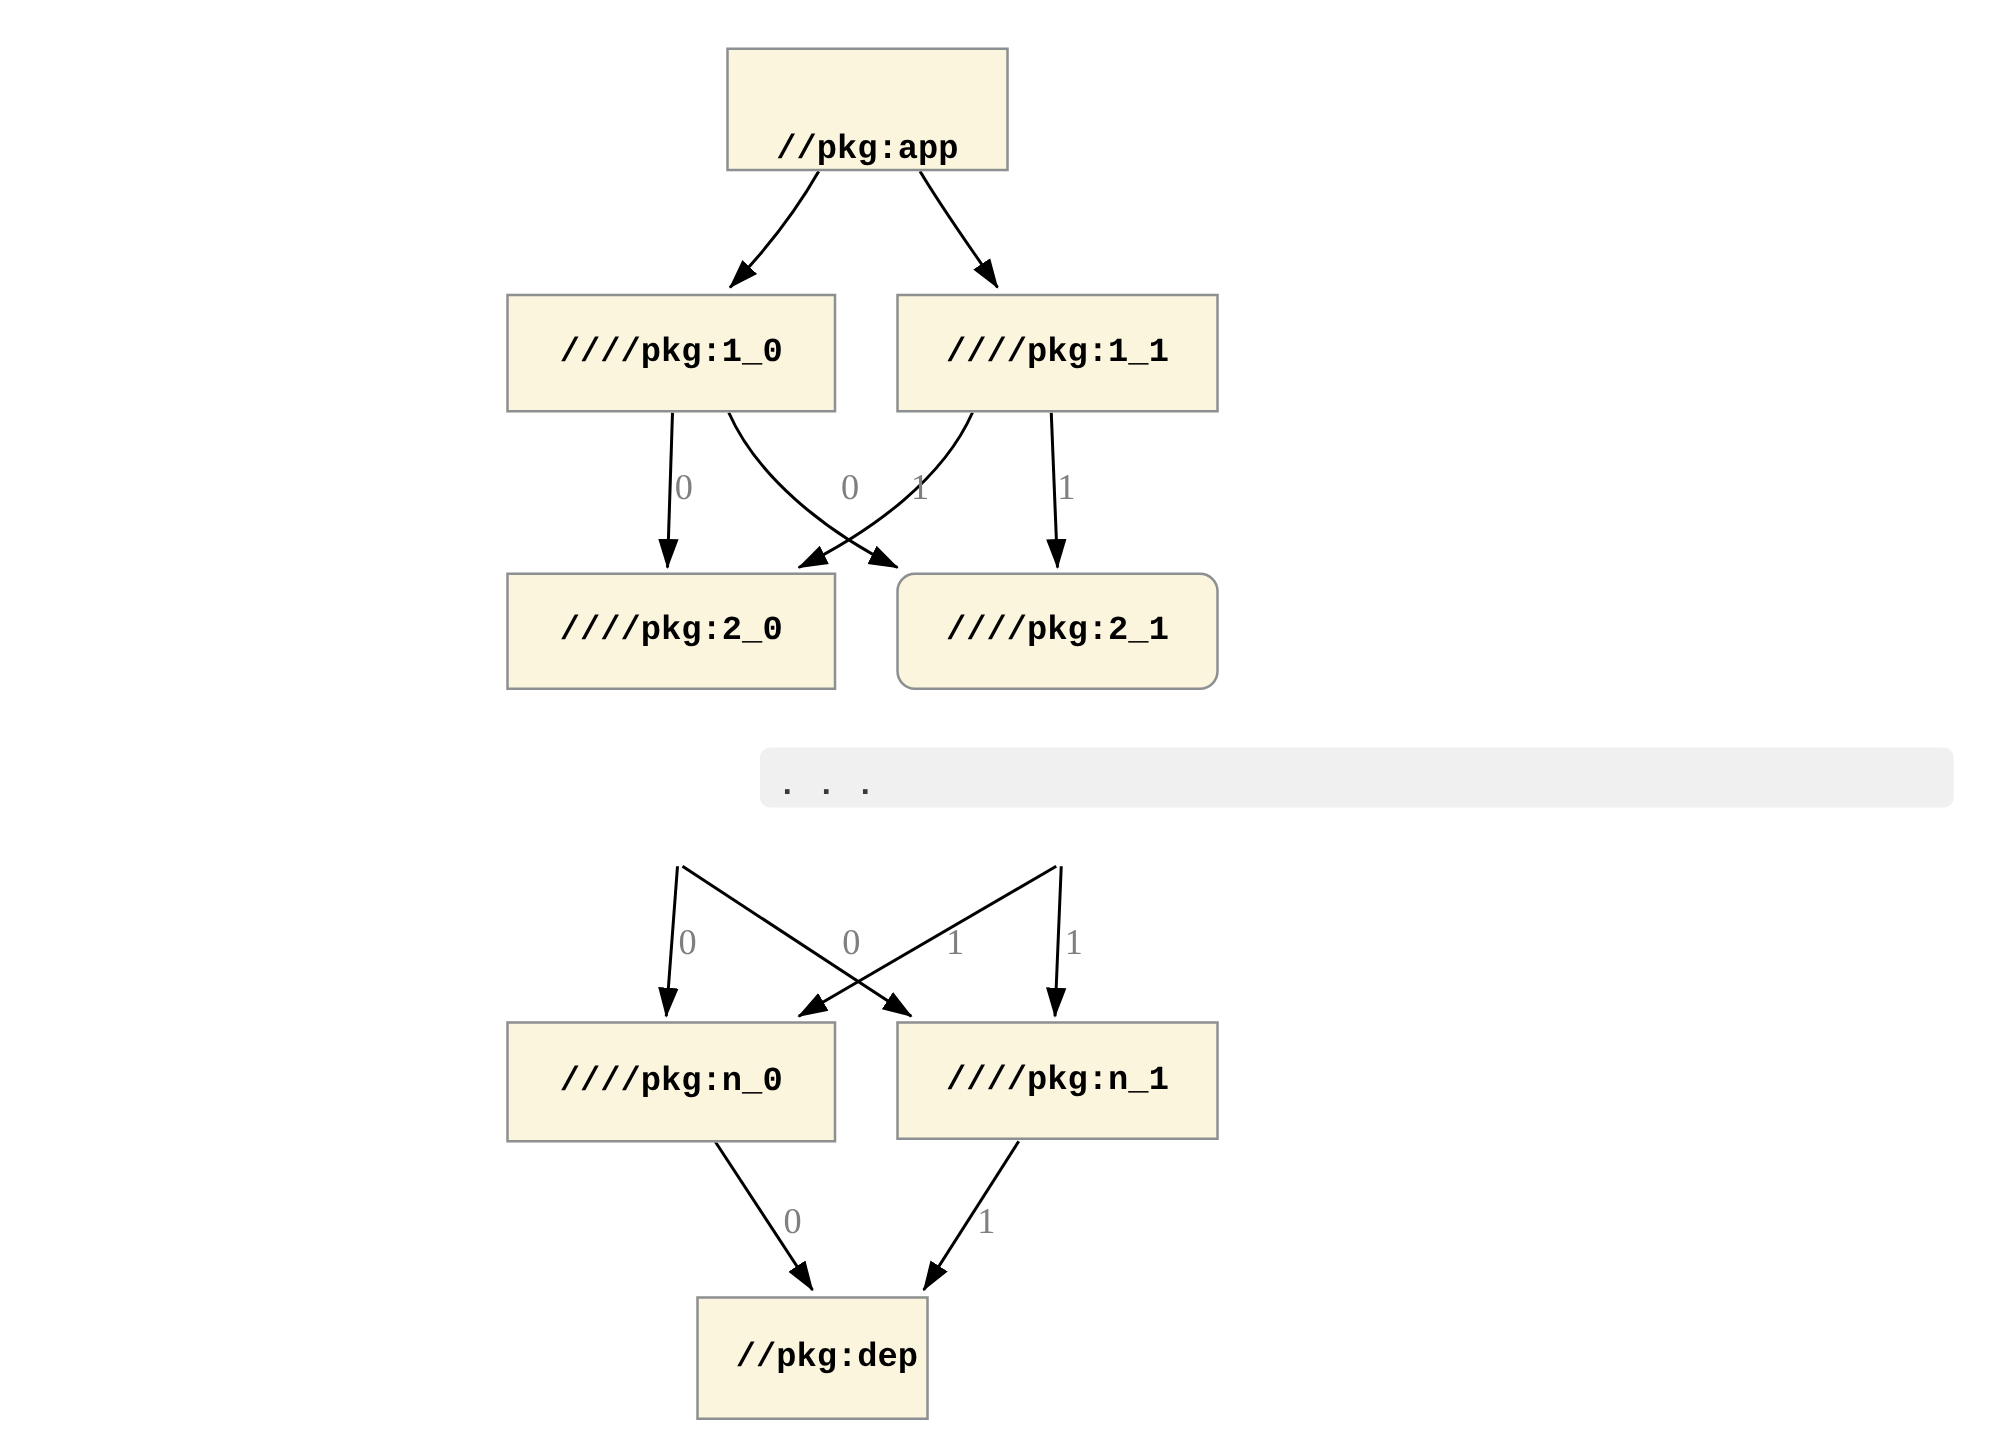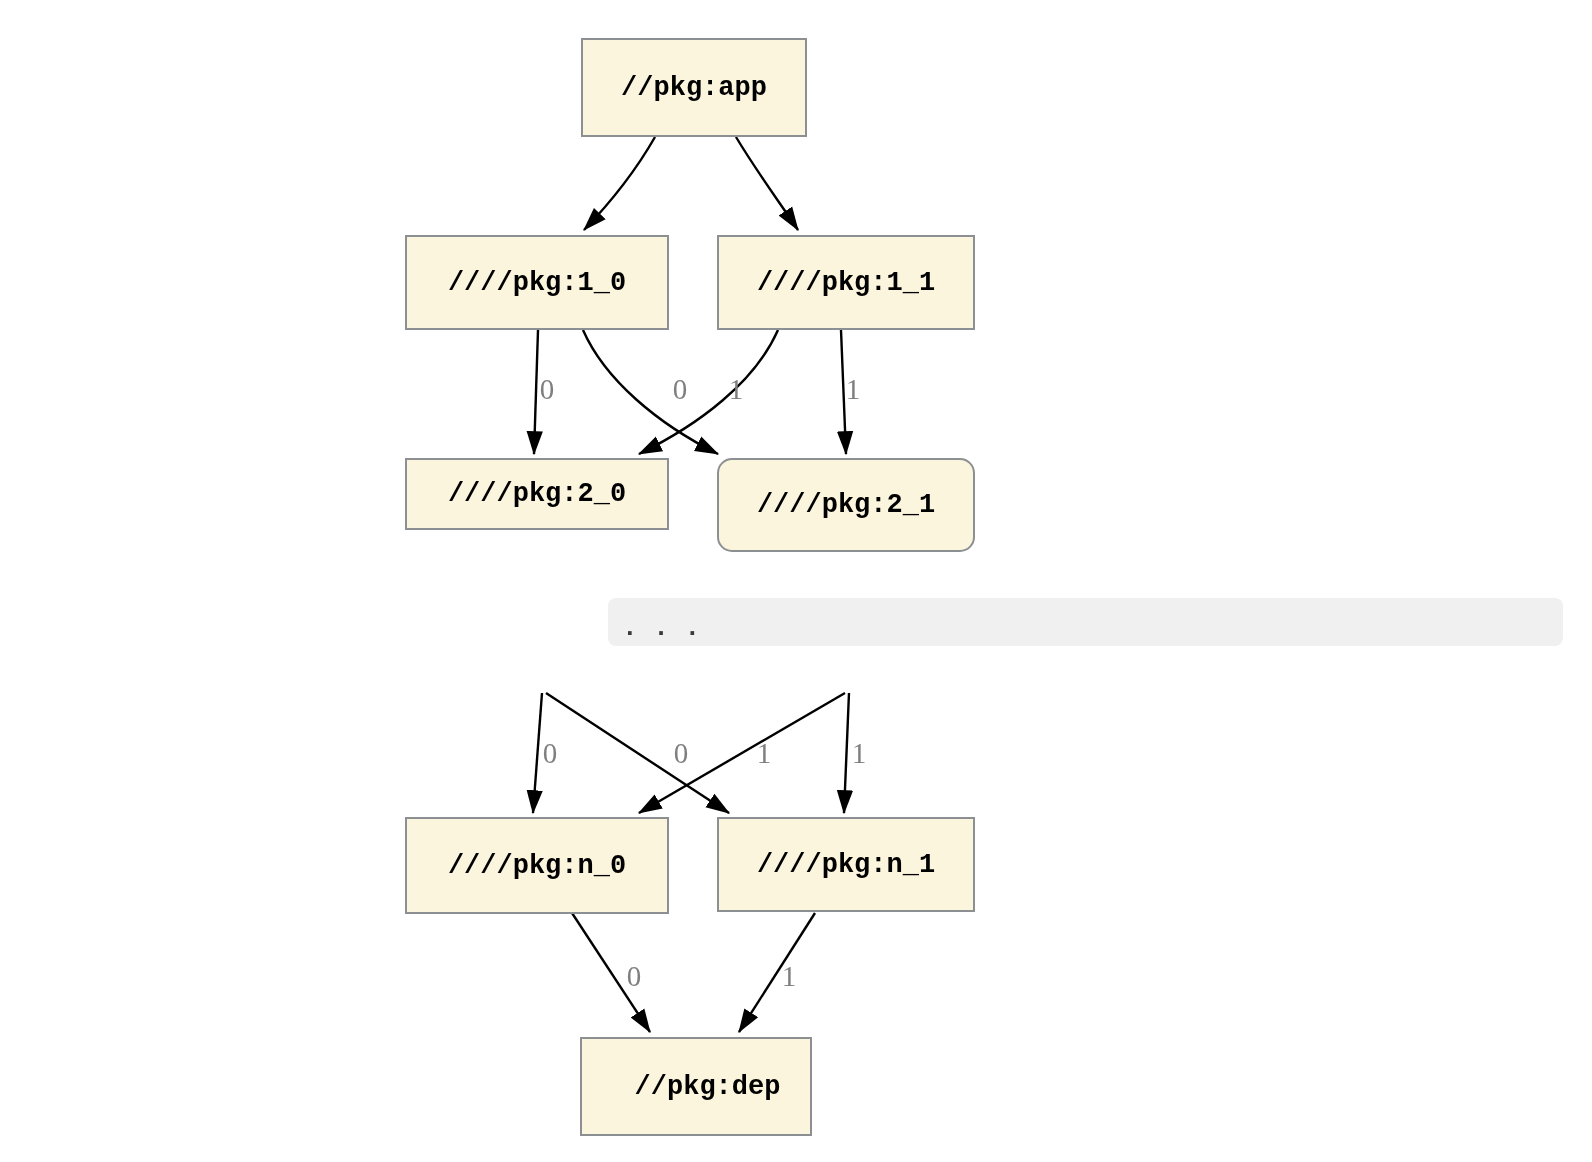--- a/index.html
+++ b/index.html
@@ -55,28 +55,28 @@
     background: #f0f0f0;
     border-radius: 8px;
     display: flex;
     align-items: center;
     padding: 12px 0 0 14px;
     font-weight: bold;
     font-size: 26px;
     color: #3a3a3a;
   }
   
-  .node-app  { left: 581px; top: 38px;   width: 226px; height: 99px; }
+  .node-app  { left: 581px; top: 38px;   width: 226px; height: 99px; align-items: flex-end; }
   .node-1-0  { left: 405px; top: 235px;  width: 264px; height: 95px; text-align: right; }
   .node-1-1  { left: 717px; top: 235px;  width: 258px; height: 95px; }
-  .node-2-0  { left: 405px; top: 458px;  width: 264px; height: 72px; }
+  .node-2-0  { left: 405px; top: 458px;  width: 264px; height: 94px; }
   .node-2-1  { left: 717px; top: 458px;  width: 258px; height: 94px; border-radius: 15px; }
   .node-n-0  { left: 405px; top: 817px;  width: 264px; height: 97px; }
   .node-n-1  { left: 717px; top: 817px;  width: 258px; height: 95px; align-items: center; }
-  .node-dep  { left: 580px; top: 1037px; width: 232px; height: 99px; padding-left: 23px; }
+  .node-dep  { left: 557px; top: 1037px; width: 186px; height: 99px; padding-left: 23px; }
 </style>
 </head>
 <body>
 
 <div class="canvas">
 
   <svg class="edges-layer" width="1592" height="1162" viewBox="0 0 1592 1162">
     <defs>
       <marker id="arrow" viewBox="0 0 10 8" refX="9.5" refY="4" markerWidth="10" markerHeight="8" orient="auto" markerUnits="strokeWidth">
         <path d="M0,0.6 L10,4 L0,7.4 z" fill="#000000"></path>

